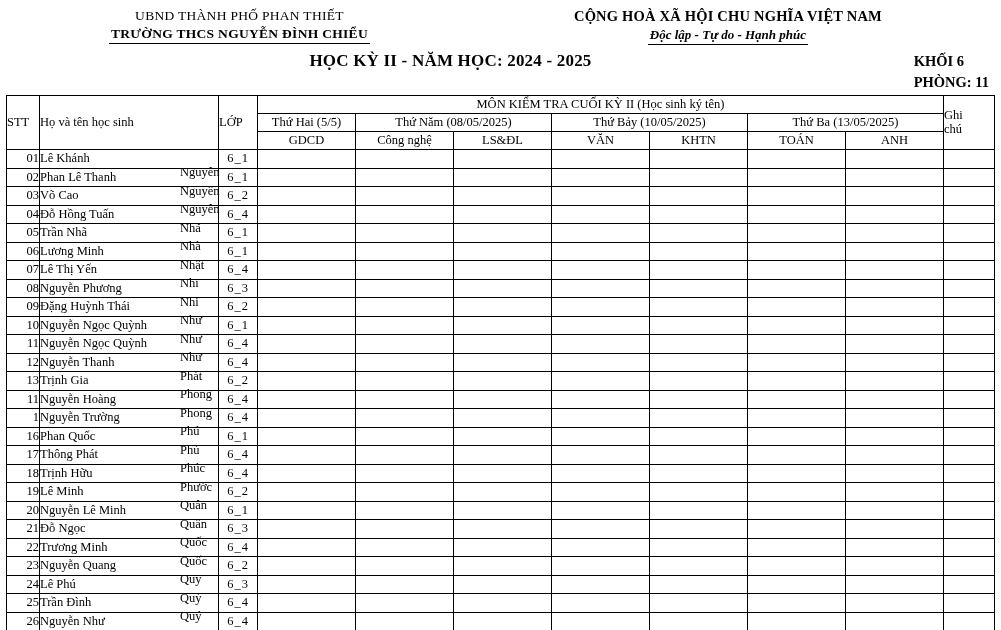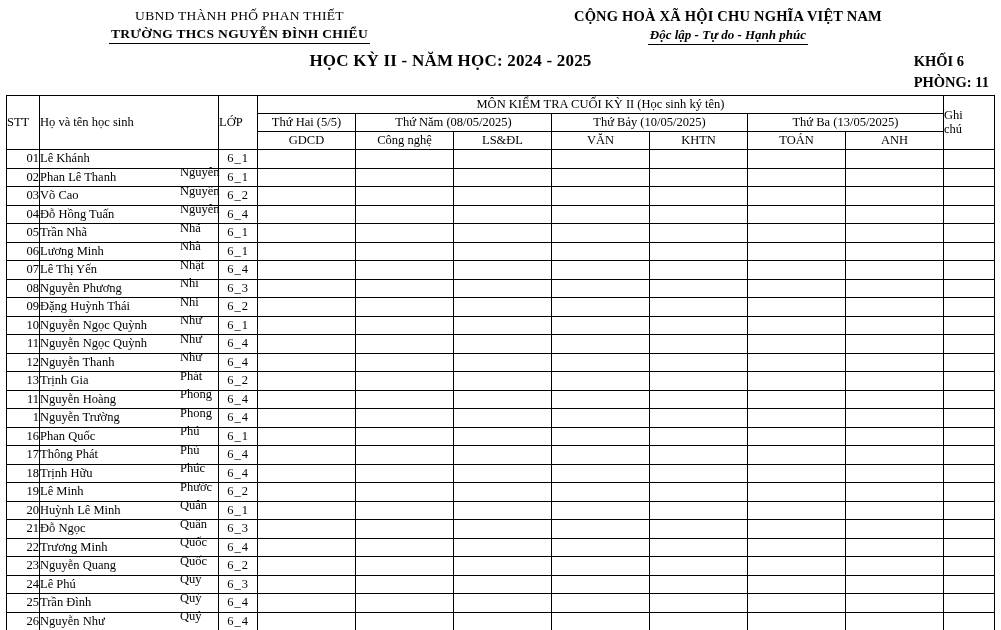--- a/index.html
+++ b/index.html
@@ -471,21 +471,21 @@
           <td class="c-blank"></td>
           <td class="c-blank"></td>
           <td class="c-blank"></td>
           <td class="c-blank"></td>
           <td class="c-blank"></td>
           <td class="c-blank"></td>
           <td class="c-blank"></td>
         </tr>
         <tr>
           <td class="c-stt">20</td>
-          <td class="c-name"><span>Huỳnh Lê Minh</span><span class="given">Quân</span></td>
+          <td class="c-name"><span>Nguyễn Lê Minh</span><span class="given">Quân</span></td>
           <td class="c-lop">6_1</td>
           <td class="c-blank"></td>
           <td class="c-blank"></td>
           <td class="c-blank"></td>
           <td class="c-blank"></td>
           <td class="c-blank"></td>
           <td class="c-blank"></td>
           <td class="c-blank"></td>
           <td class="c-blank"></td>
         </tr>

